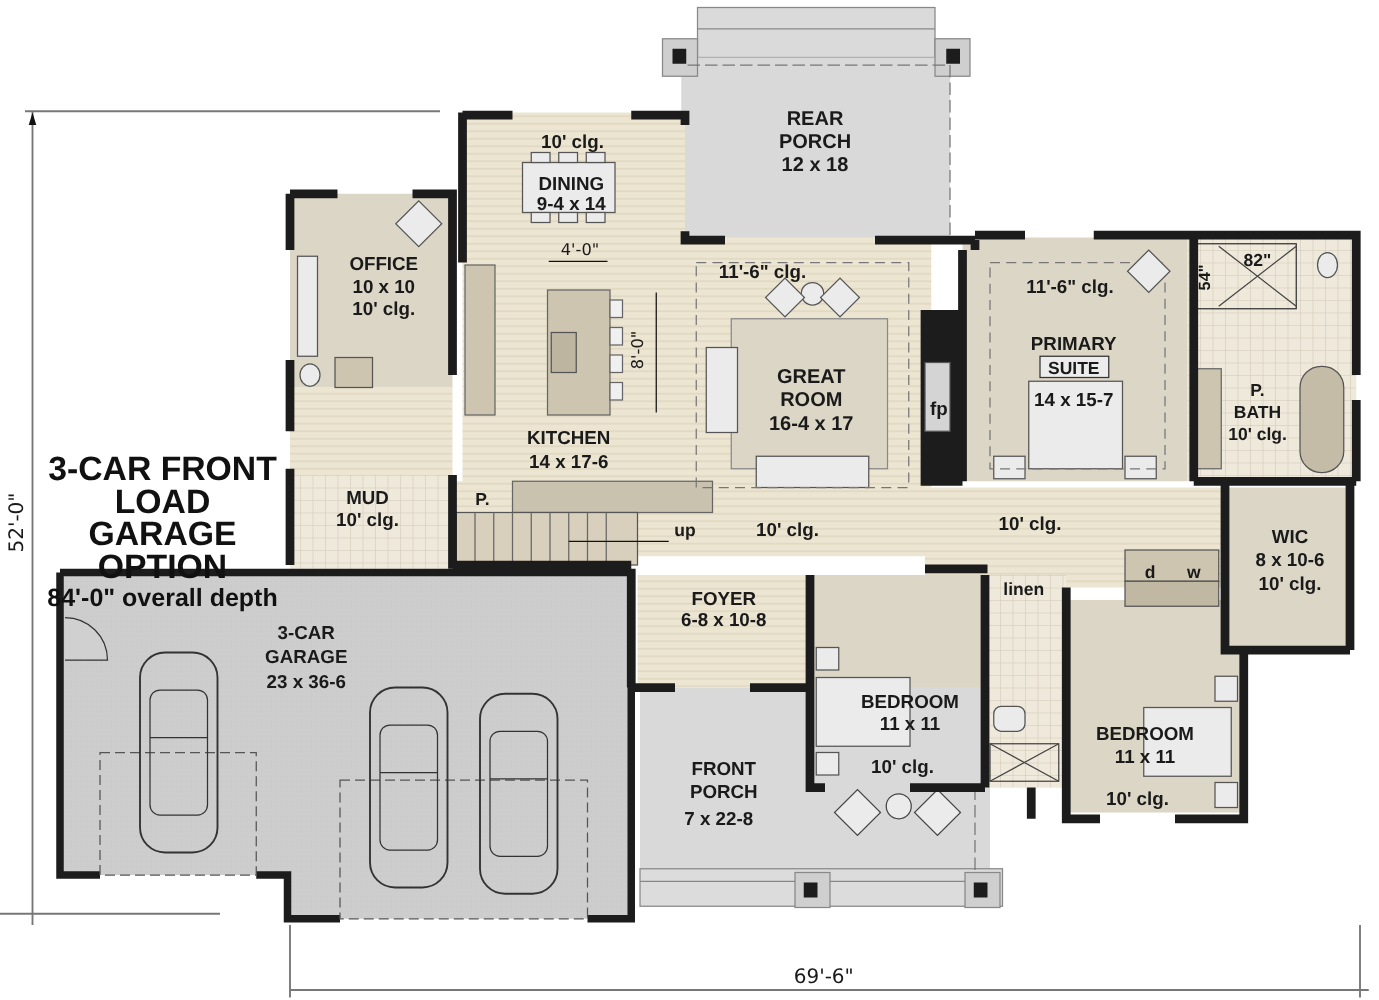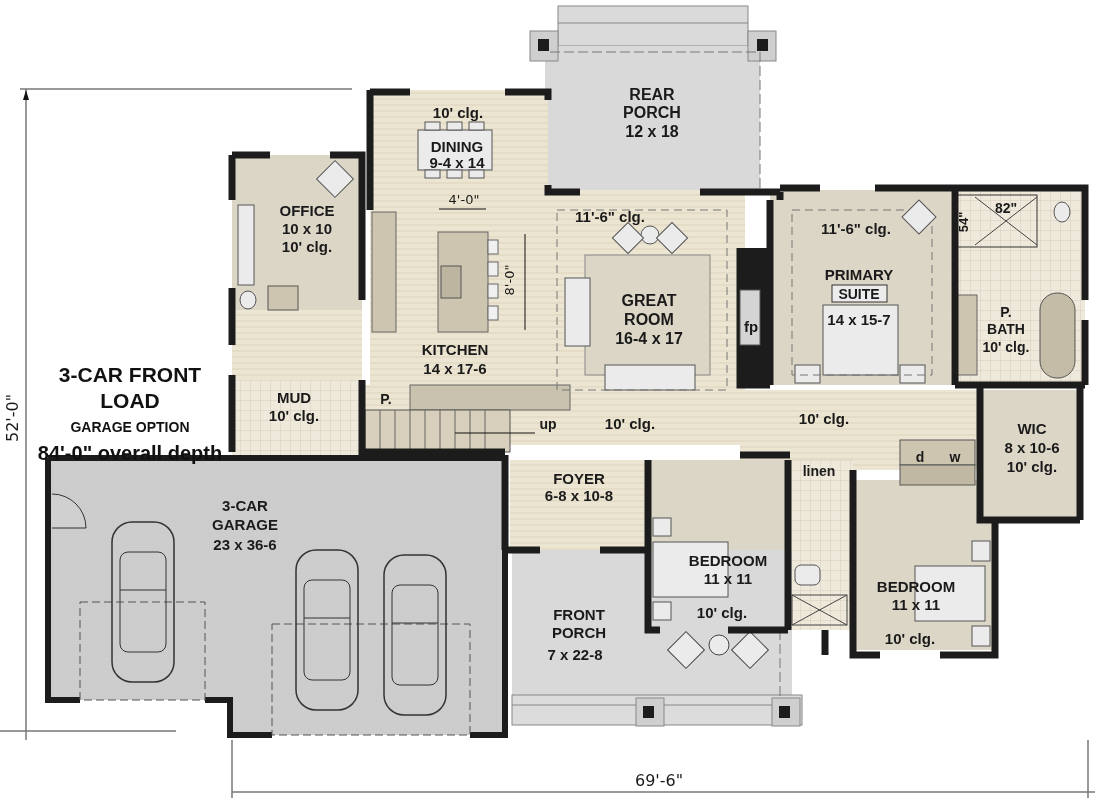--- a/index.html
+++ b/index.html
@@ -271,16 +271,16 @@
     <text class="lbl" x="579" y="620" font-size="15">FRONT</text>
     <text class="lbl" x="579" y="638" font-size="15">PORCH</text>
     <text class="lbl" x="575" y="660" font-size="15">7 x 22-8</text>
 
     <text class="dim" x="659" y="786" font-size="16">69'-6"</text>
     <text class="dim" x="18" y="418" font-size="16" transform="rotate(-90 18 418)">52'-0"</text>
   </g>
 </svg>
 
 <div class="callout" style="left:30px; top:362px; width:200px;">
-  <div style="font-size:21px;">3-CAR FRONT LOAD</div>
-  <div style="font-size:14px;text-align:center;">GARAGE OPTION</div>
+  <div style="font-size:27px;">3-CAR FRONT LOAD</div>
+  <div style="font-size:27px;text-align:center;">GARAGE OPTION</div>
   <div style="font-size:20px; font-weight:bold;">84'-0" overall depth</div>
 </div>
 
 </body></html>

